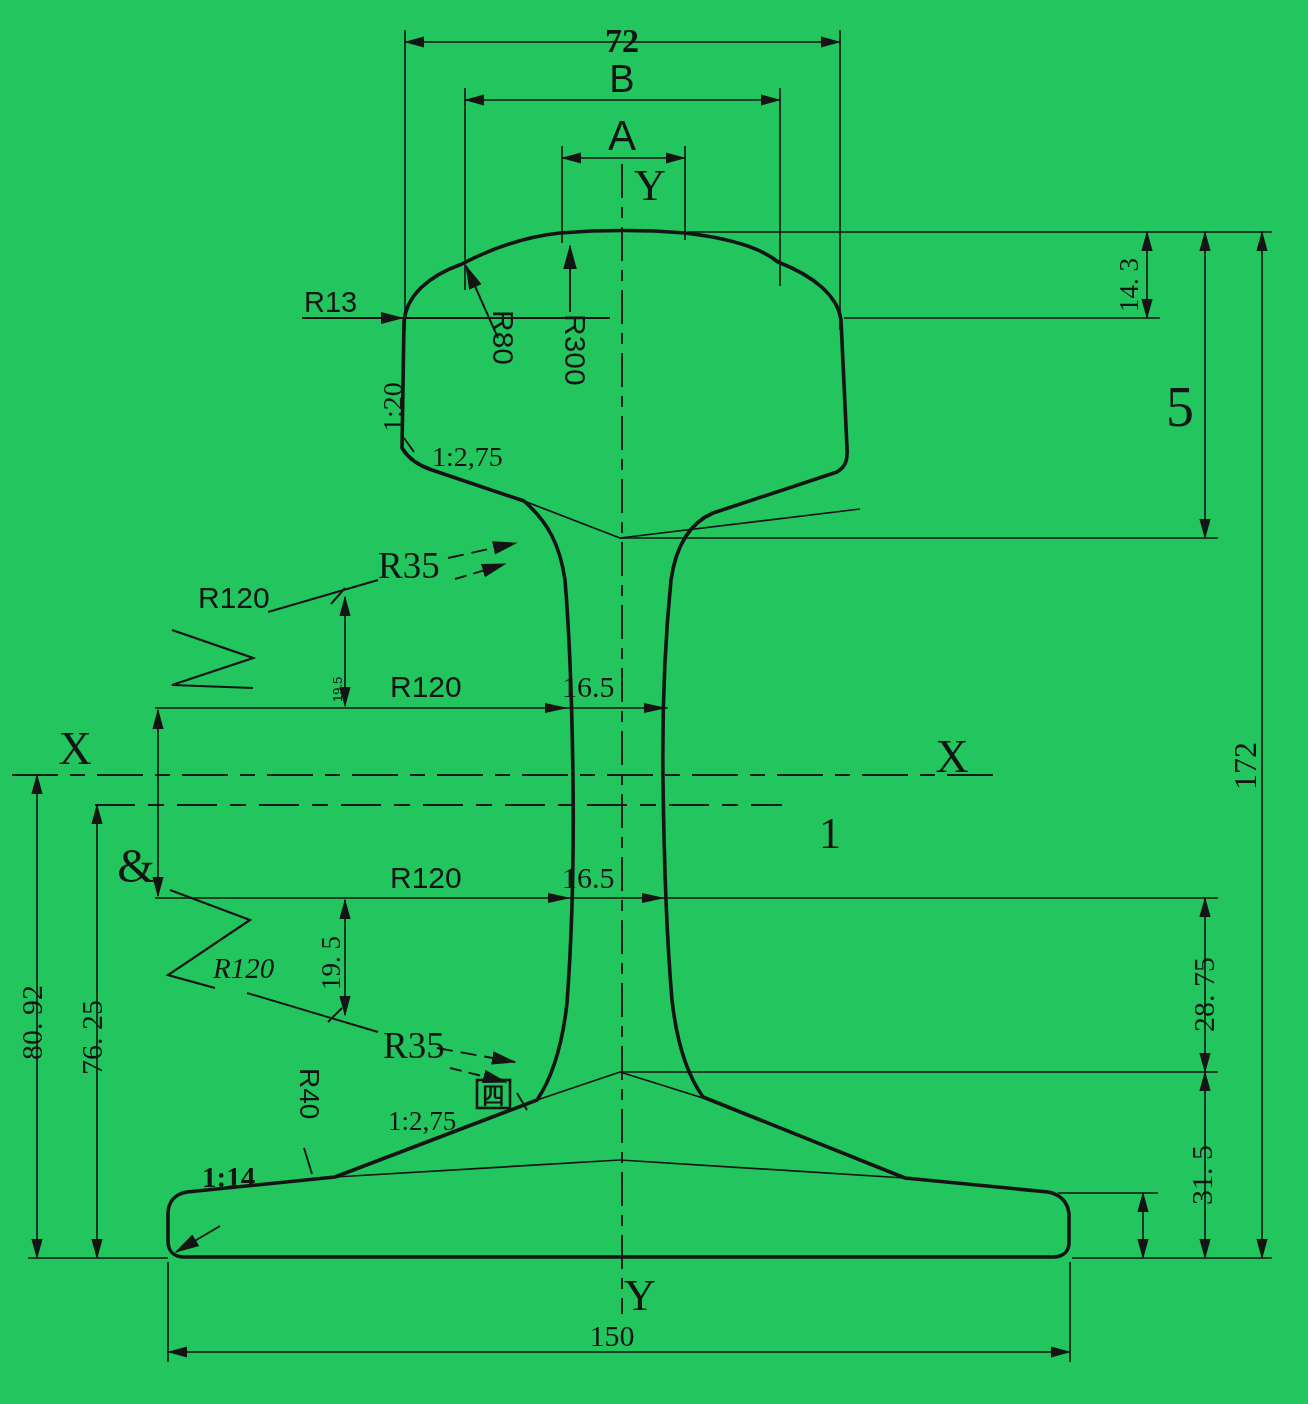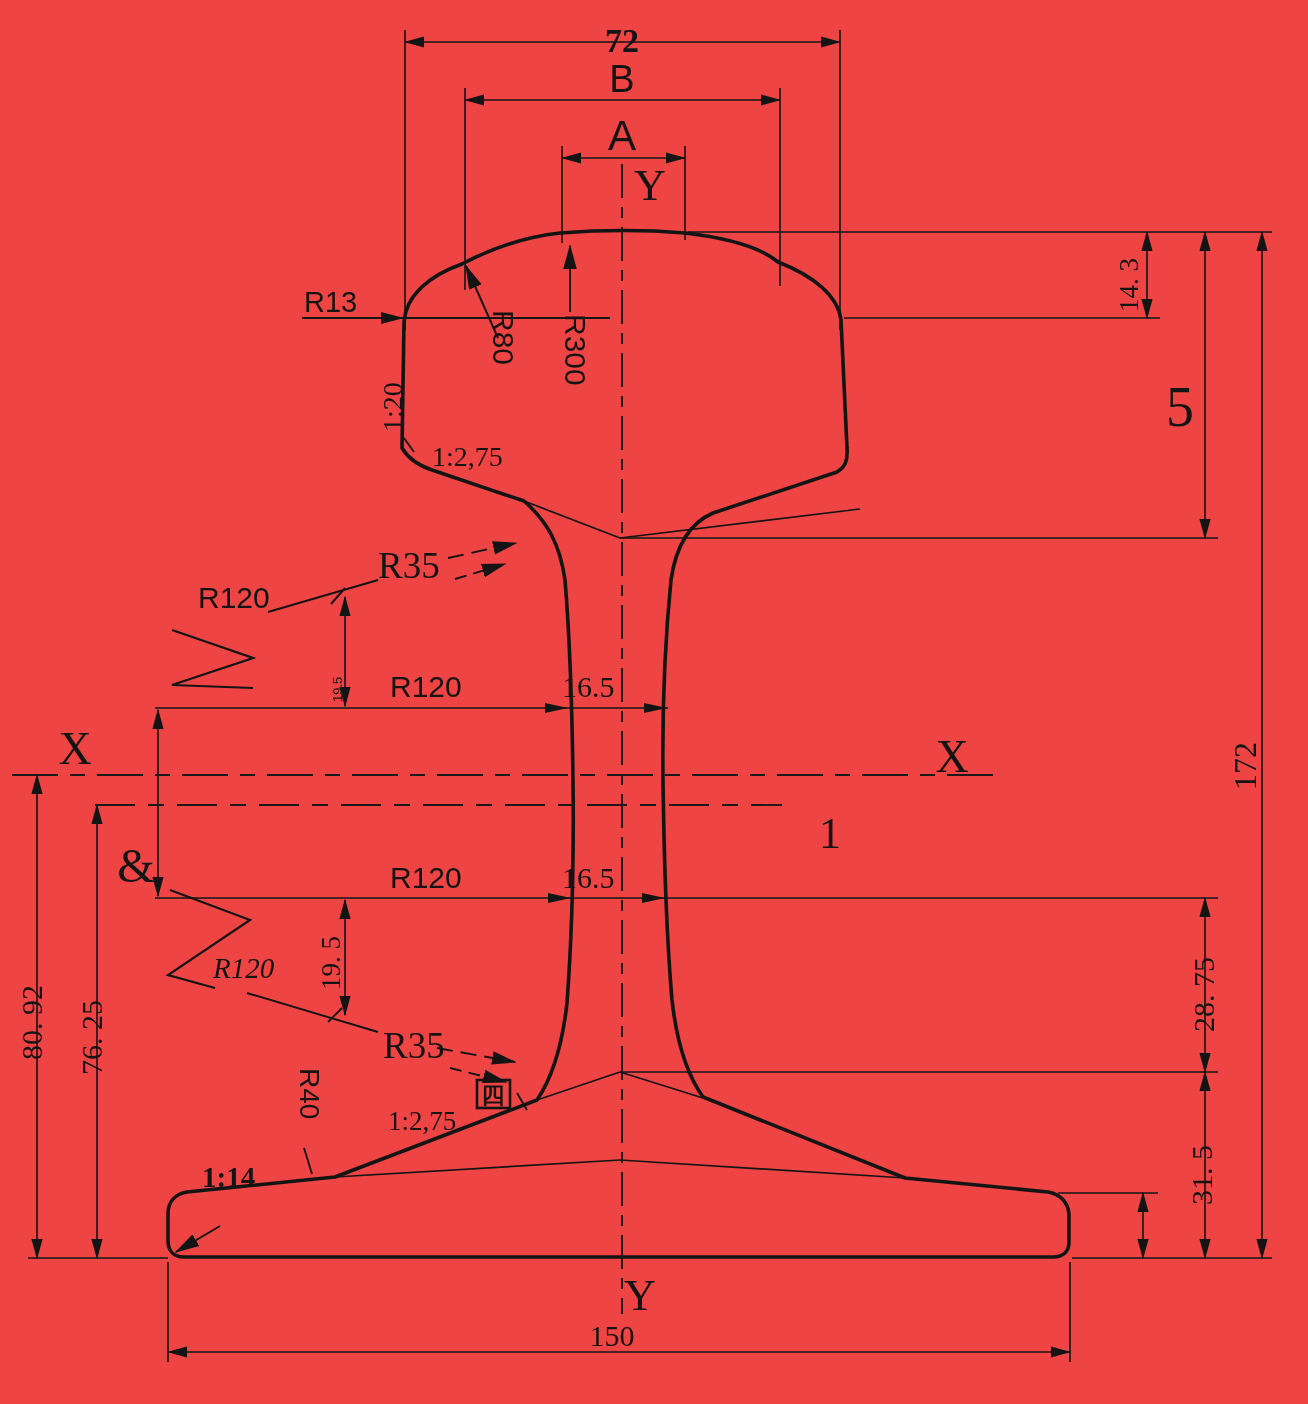--- a/index.html
+++ b/index.html
@@ -1,16 +1,16 @@
 <!DOCTYPE html>
 <html><head>
 <meta charset="utf-8">
 <style>
   html,body{margin:0;padding:0;background:#ffffff;}
-  .stage{position:relative;width:1308px;height:1404px;background:#ef4444;overflow:hidden;
+  .stage{position:relative;width:1308px;height:1404px;background:#22c55e;overflow:hidden;
          font-family:"Liberation Serif", serif;}
   svg{position:absolute;left:0;top:0;}
   text{fill:#141414;}
   .sans{font-family:"Liberation Sans", sans-serif;}
   .serif{font-family:"Liberation Serif", serif;}
   .it{font-style:italic;}
   .b{font-weight:bold;}
 </style>
 </head>
 <body>

